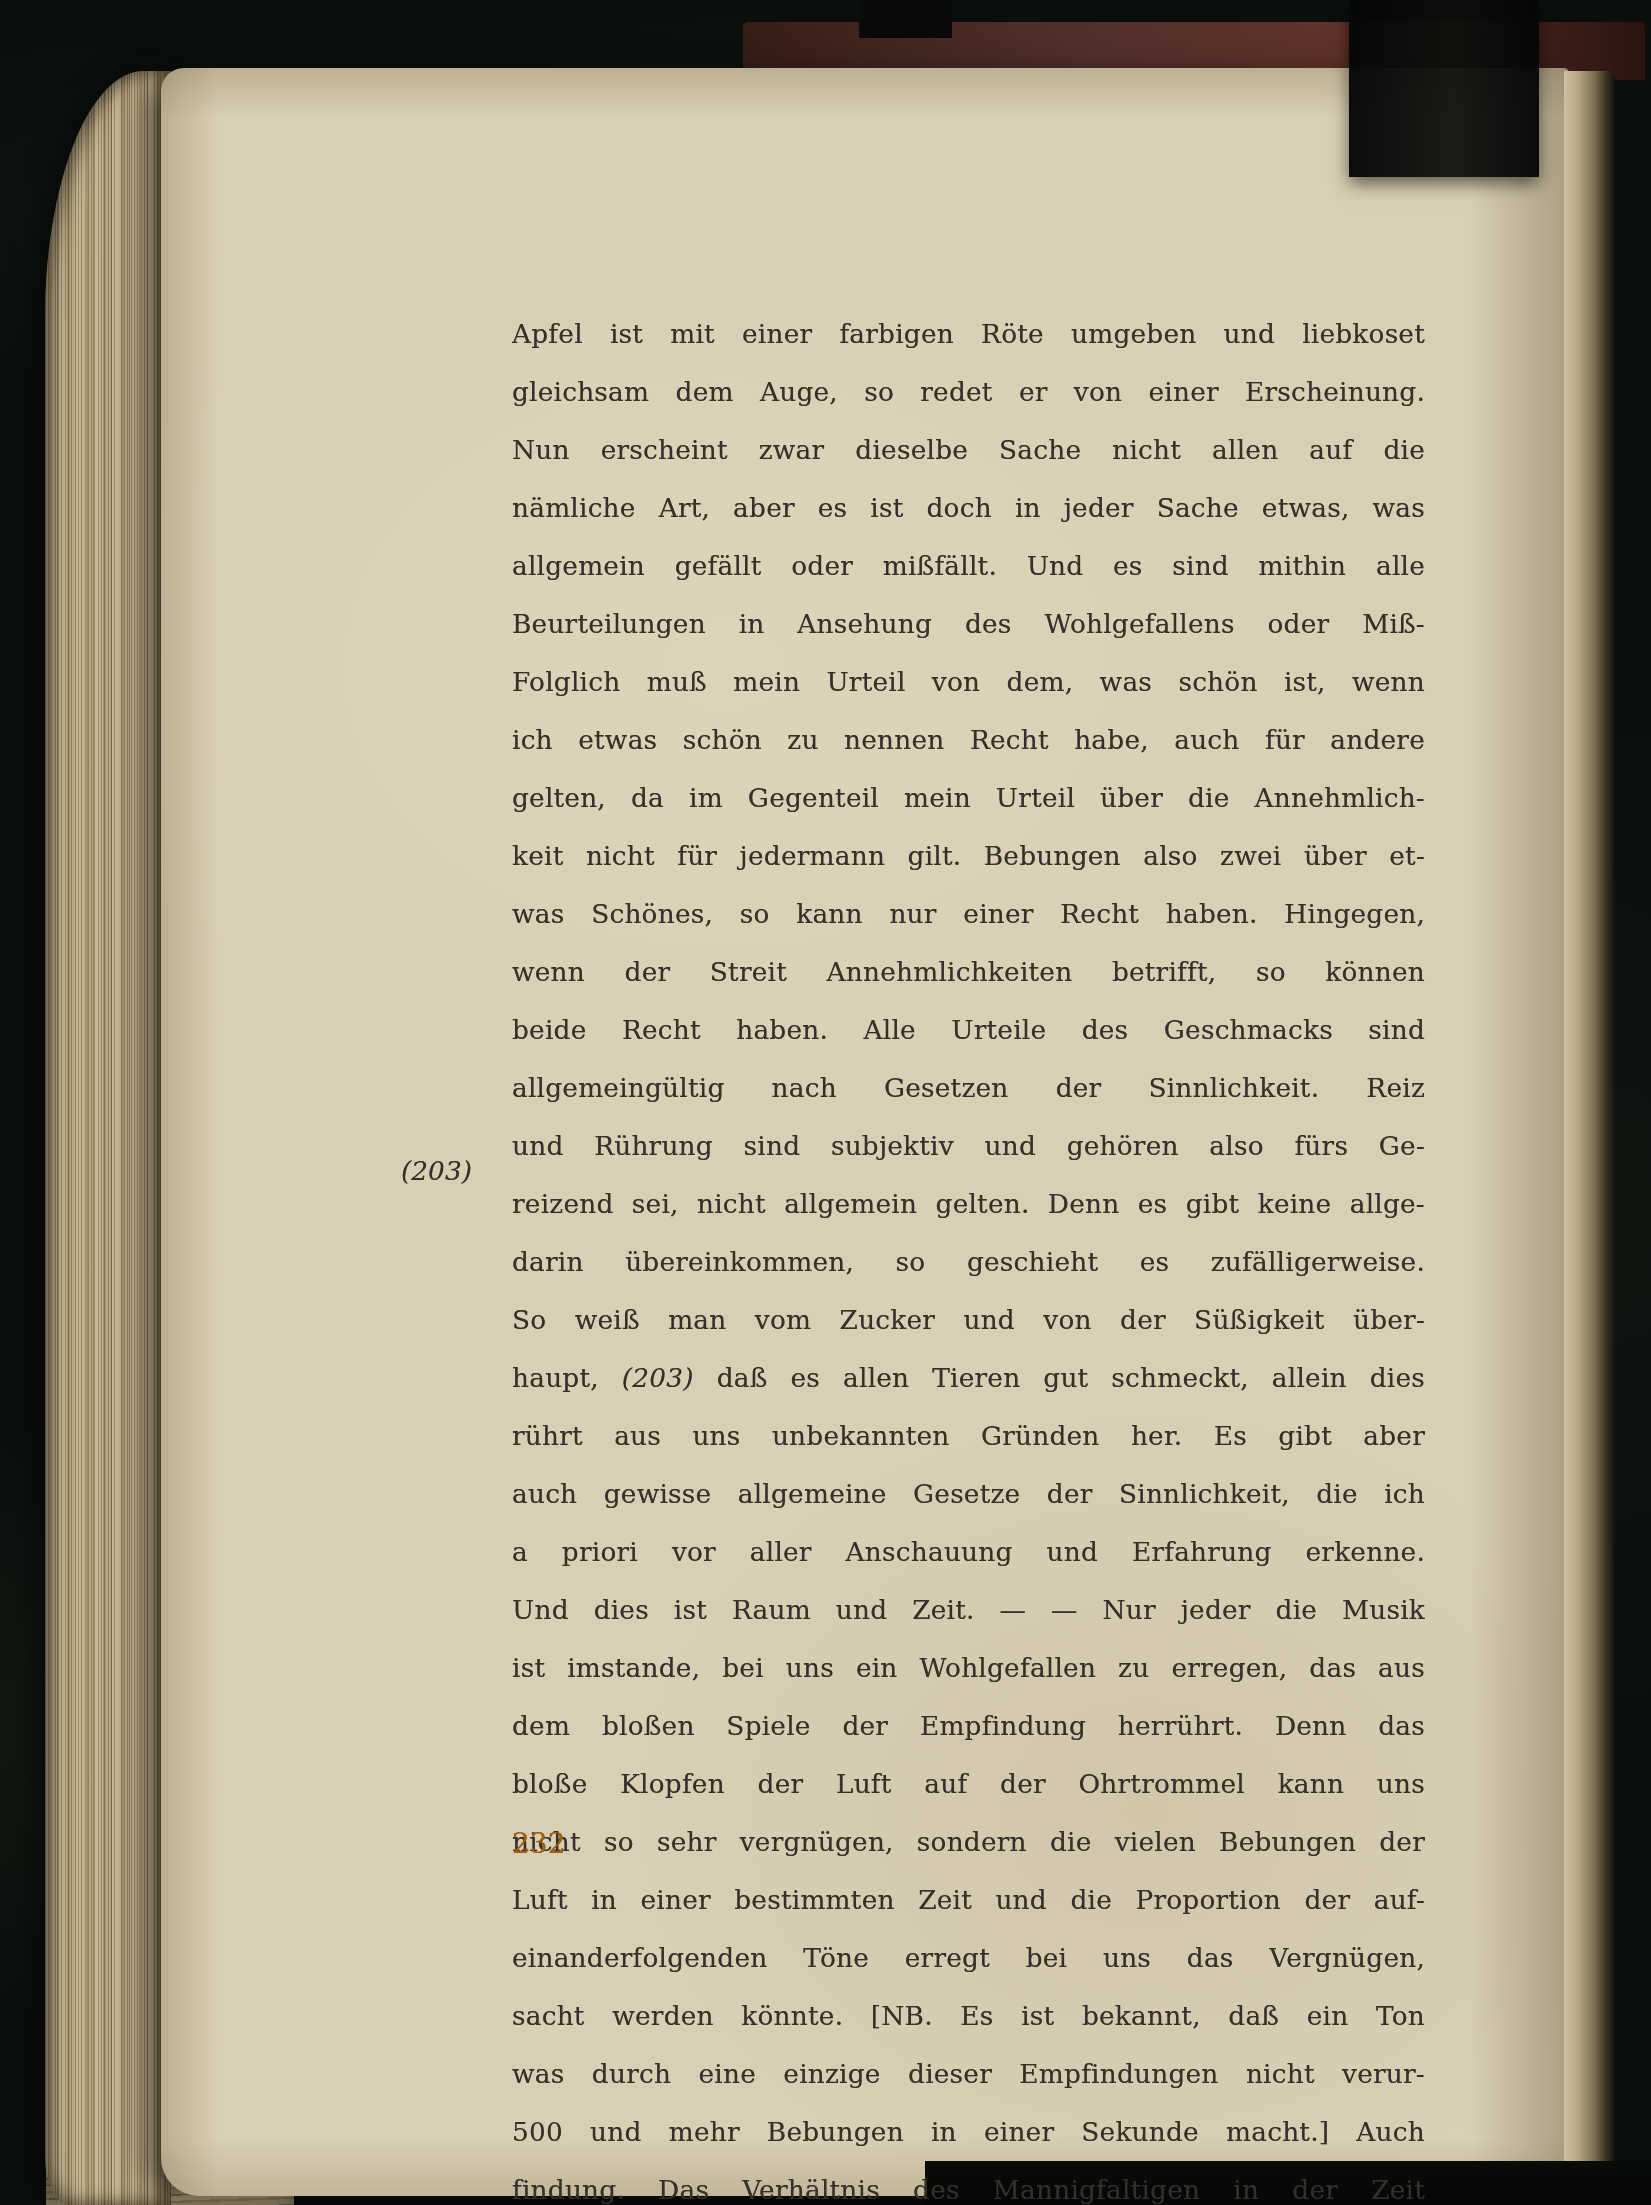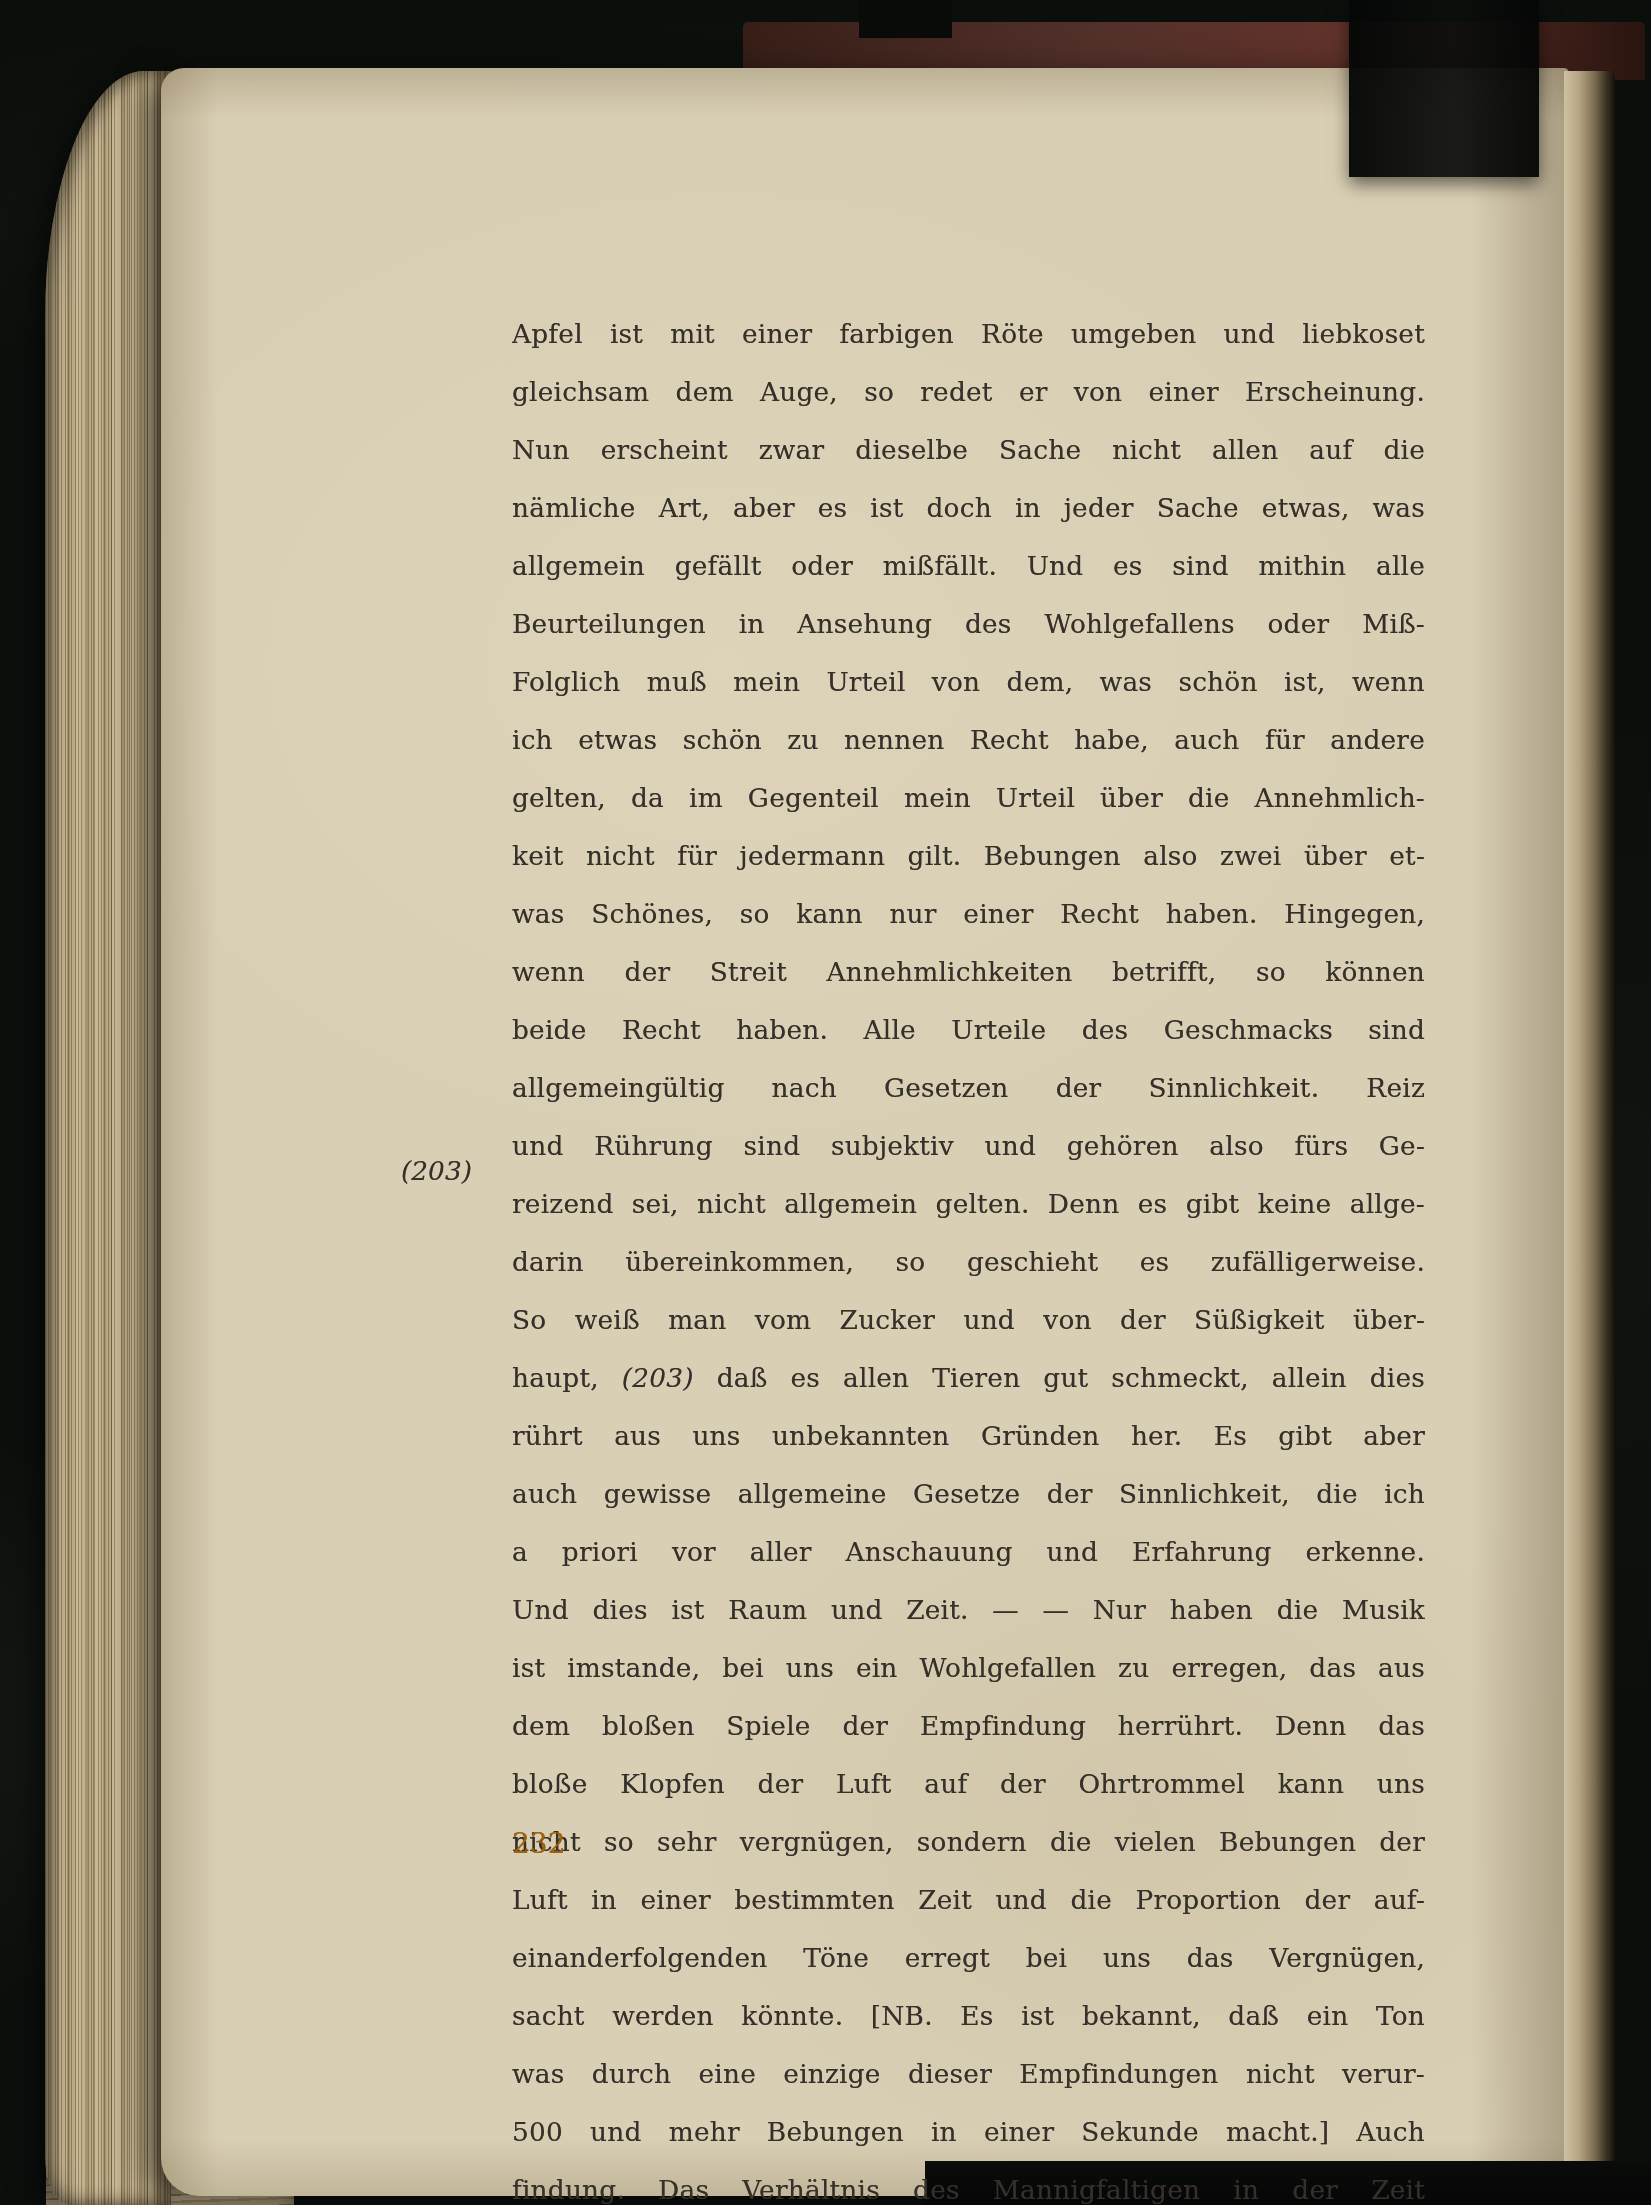--- a/index.html
+++ b/index.html
@@ -150,21 +150,21 @@
       <div class="line">und Rührung sind subjektiv und gehören also fürs Ge-</div>
       <div class="line">reizend sei, nicht allgemein gelten. Denn es gibt keine allge-</div>
       <div class="line">darin übereinkommen, so geschieht es zufälligerweise.</div>
       <div class="line">So weiß man vom Zucker und von der Süßigkeit über-</div>
 
     <div class="line"><span>haupt, </span><span class="it">(203)</span><span> daß es allen Tieren gut schmeckt, allein dies</span></div>
 
     <div class="line">rührt aus uns unbekannten Gründen her.  Es gibt aber</div>
       <div class="line">auch gewisse allgemeine Gesetze der Sinnlichkeit, die ich</div>
       <div class="line">a priori vor aller Anschauung und Erfahrung erkenne.</div>
-      <div class="line">Und dies ist Raum und Zeit. — — Nur haben die Musik</div>
+      <div class="line">Und dies ist Raum und Zeit. — — Nur jeder die Musik</div>
       <div class="line">ist imstande, bei uns ein Wohlgefallen zu erregen, das aus</div>
       <div class="line">dem bloßen Spiele der Empfindung herrührt.  Denn das</div>
       <div class="line">bloße Klopfen der Luft auf der Ohrtrommel kann uns</div>
       <div class="line">nicht so sehr vergnügen, sondern die vielen Bebungen der</div>
       <div class="line">Luft in einer bestimmten Zeit und die Proportion der auf-</div>
       <div class="line">einanderfolgenden Töne erregt bei uns das Vergnügen,</div>
       <div class="line">sacht werden könnte.  [NB. Es ist bekannt, daß ein Ton</div>
       <div class="line">was durch eine einzige dieser Empfindungen nicht verur-</div>
       <div class="line">500 und mehr Bebungen in einer Sekunde macht.]  Auch</div>
       <div class="line">findung.  Das Verhältnis des Mannigfaltigen in der Zeit</div>

